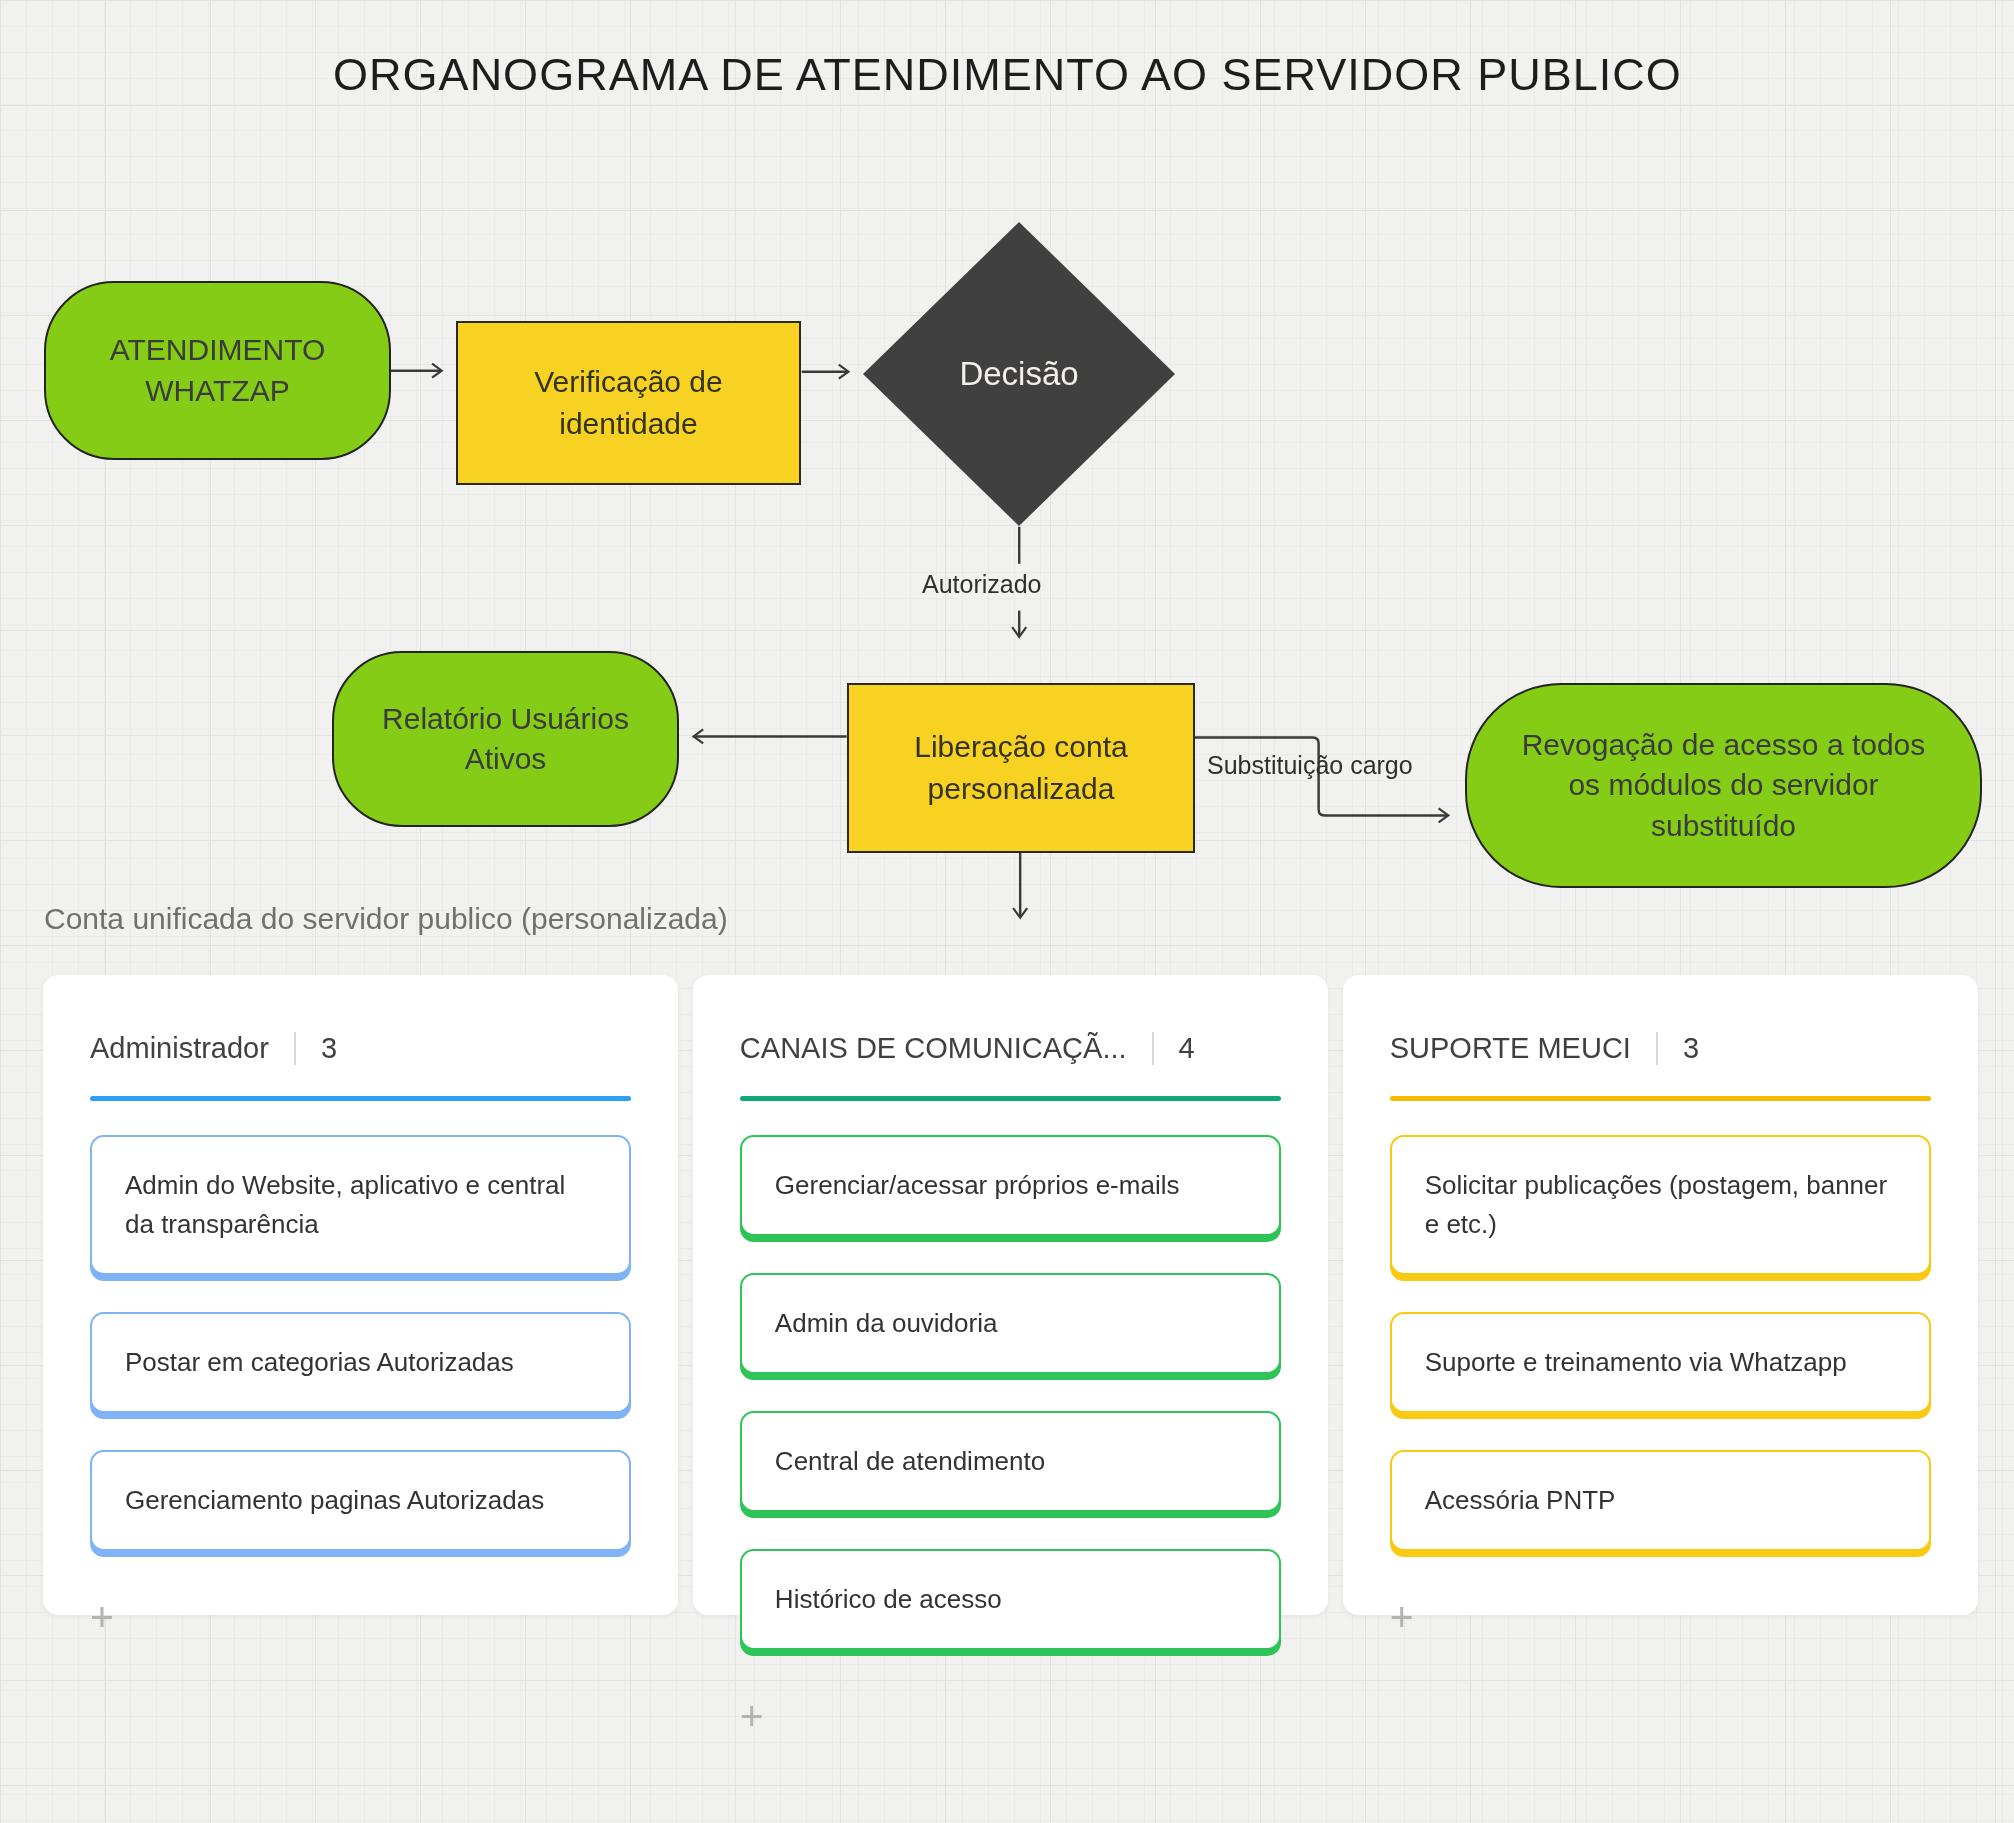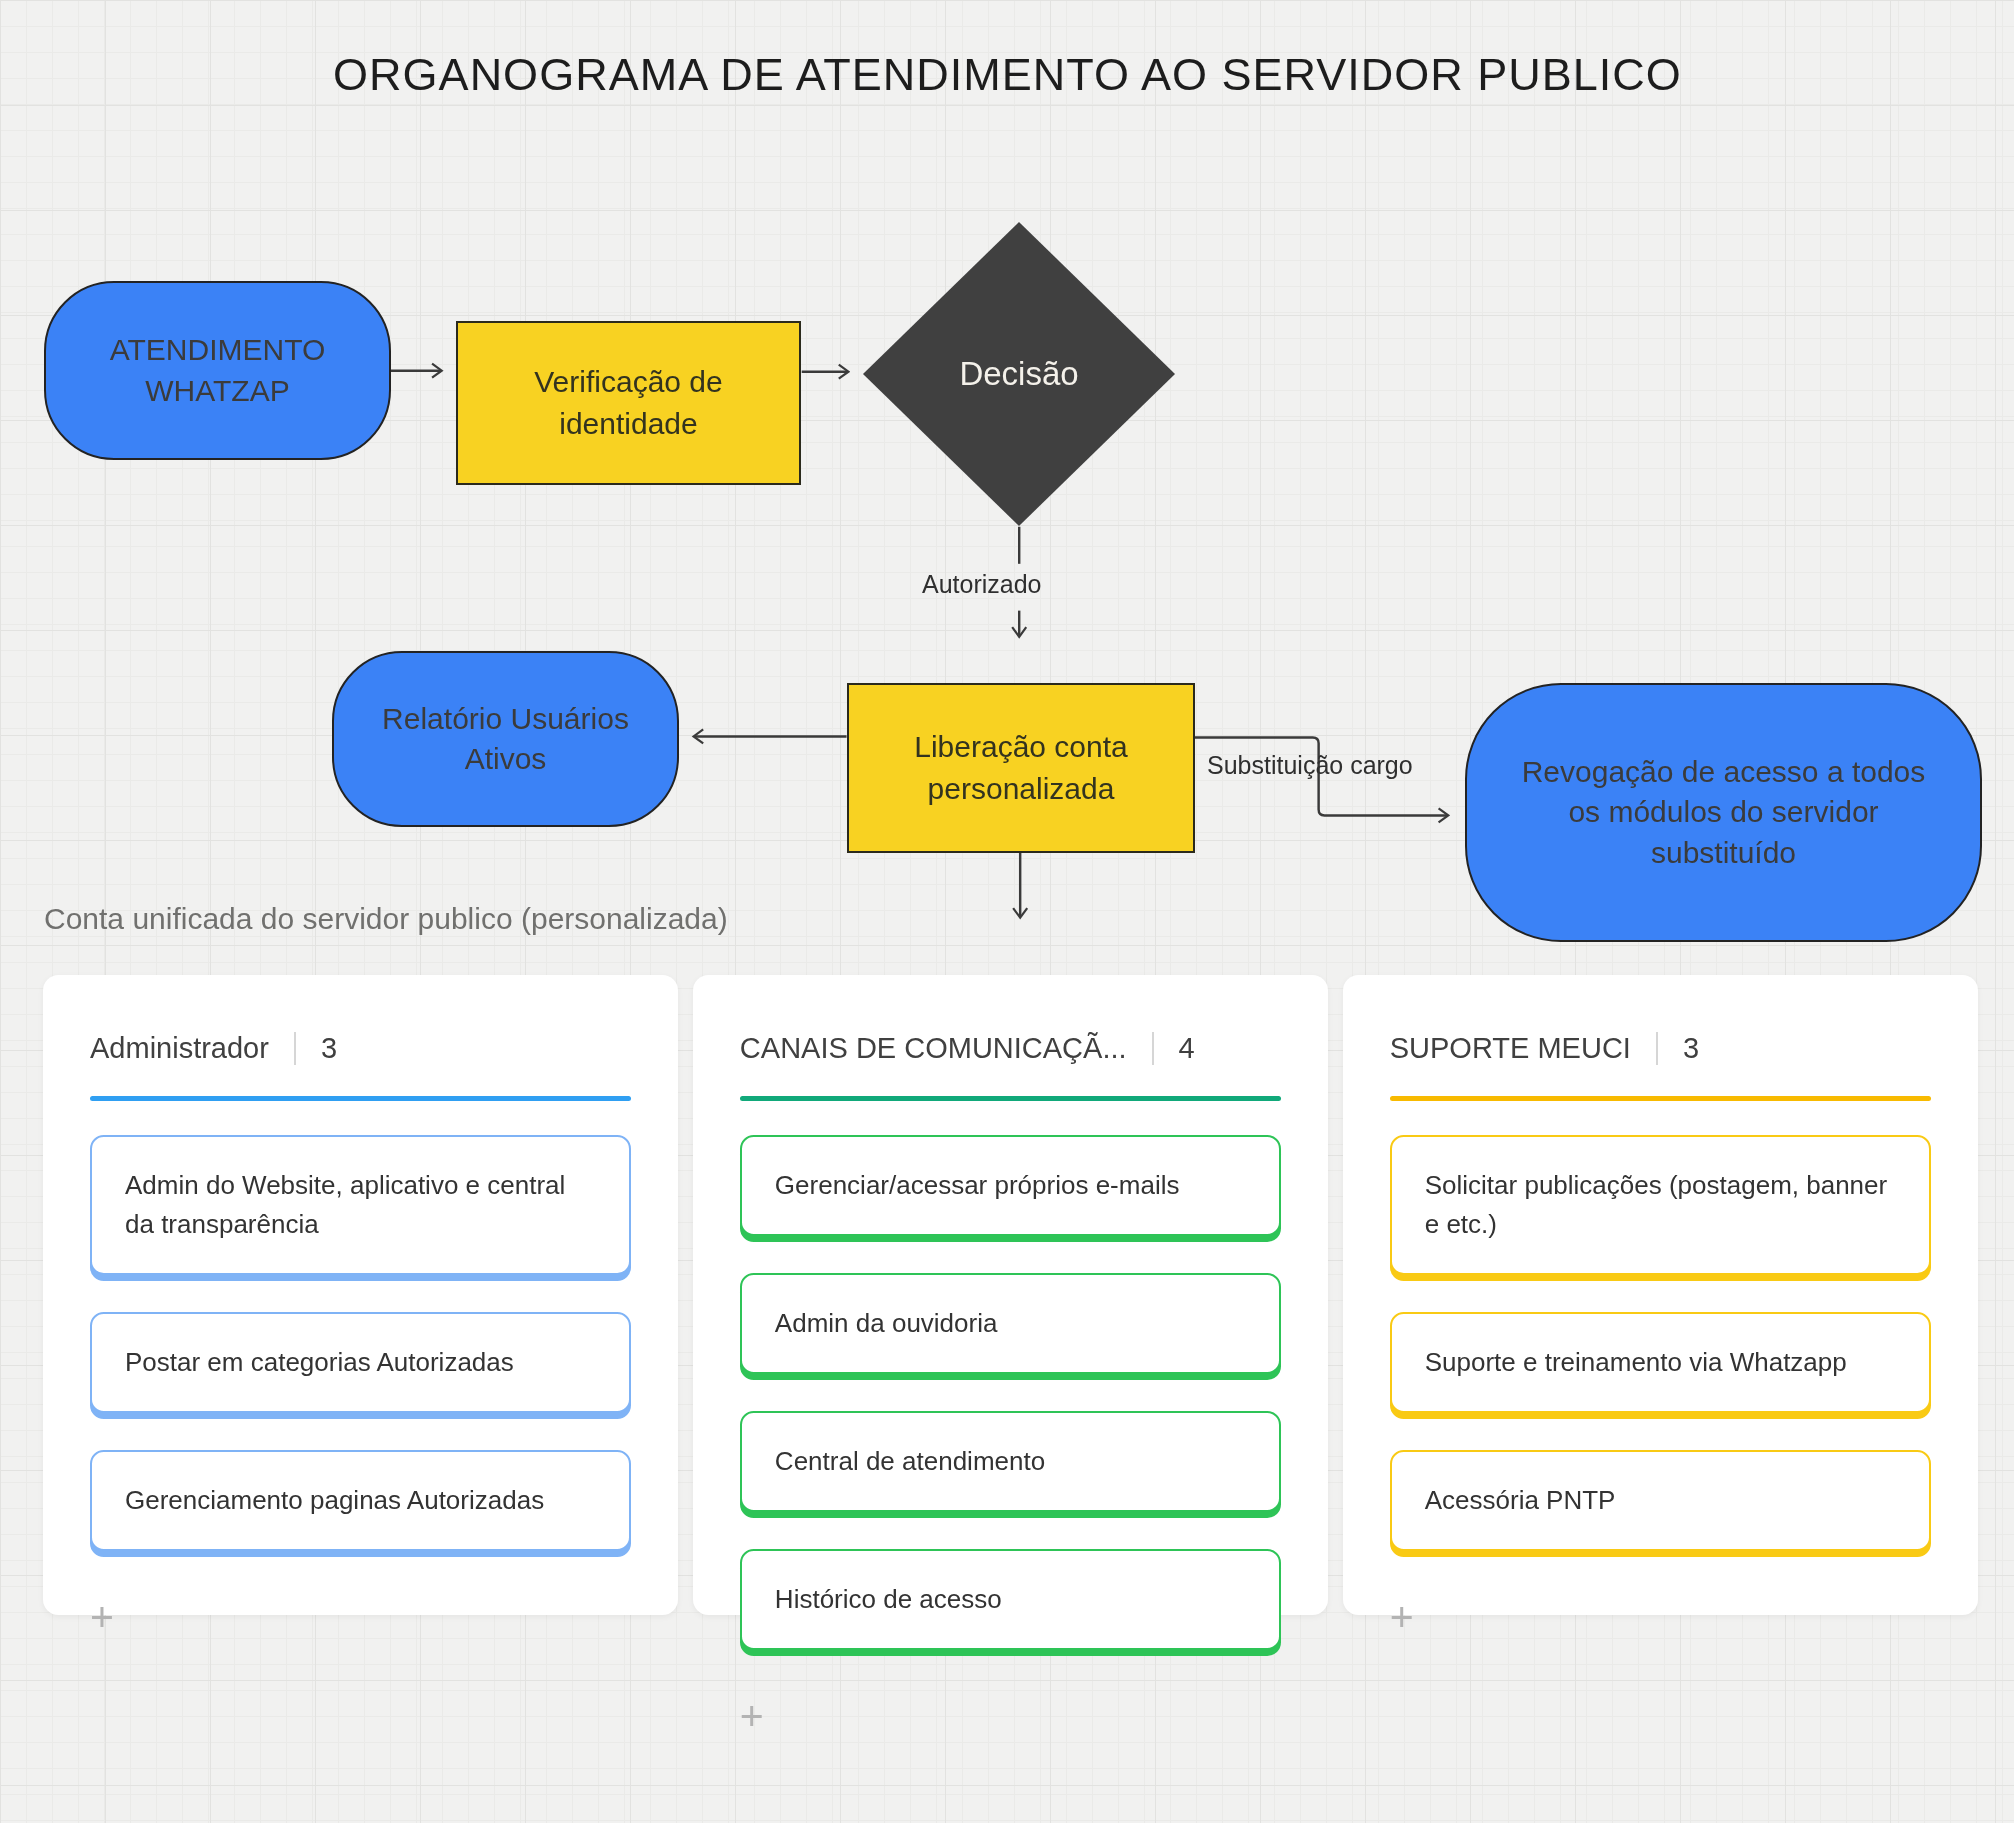--- a/index.html
+++ b/index.html
@@ -14,21 +14,21 @@
       linear-gradient(90deg,#eaeae8 1px, transparent 1px);
     background-size:105px 105px,105px 105px,26px 26px,26px 26px;
   }
   .abs{position:absolute;}
   .page-title{
     left:0;right:0;top:49px;text-align:center;
     font-size:45px;font-weight:500;color:#1d1d1d;letter-spacing:1px;
   }
   
   .stadium{
-    background:#3b82f6;border:2.9px solid #232323;
+    background:#84cc16;border:2.9px solid #232323;
     display:flex;align-items:center;justify-content:center;text-align:center;
     color:#3b3b3b;font-size:30px;line-height:1.35;box-sizing:border-box;
   }
   .process{
     background:#f8d222;border:2.4px solid #2b2a1c;
     display:flex;align-items:center;justify-content:center;text-align:center;
     color:#33331f;font-size:30px;line-height:1.4;box-sizing:border-box;margin-top:32px;
   }
   .diamond{
     background:#404040;
@@ -112,21 +112,21 @@
 <div class="abs process" style="left:847px;top:651px;width:348px;height:170px;padding:0 39px;">
   <span>Liberação conta personalizada</span>
 </div>
 
 <div class="abs stadium" style="left:332px;top:651px;width:347px;height:176px;border-radius:70px;padding:0 39px;">
   <span>Relatório Usuários Ativos</span>
 </div>
 
 <div class="abs edge-label" style="left:1207px;top:751px;">Substituição cargo</div>
 
-<div class="abs stadium" style="left:1465px;top:683px;width:517px;height:259px;border-radius:96px;padding:0 49px;">
+<div class="abs stadium" style="left:1465px;top:683px;width:517px;height:205px;border-radius:96px;padding:0 49px;">
   <span>Revogação de acesso a todos os módulos do servidor substituído</span>
 </div>
 
 <div class="abs caption" style="left:44px;top:902px;">Conta unificada do servidor publico (personalizada)</div>
 
 <div class="abs board">
 
   <div class="panel" style="--accent: #2f9ff2; --card-accent: #7fb3f6;">
     <div class="panel-header">
       <span class="panel-title">Administrador</span>

